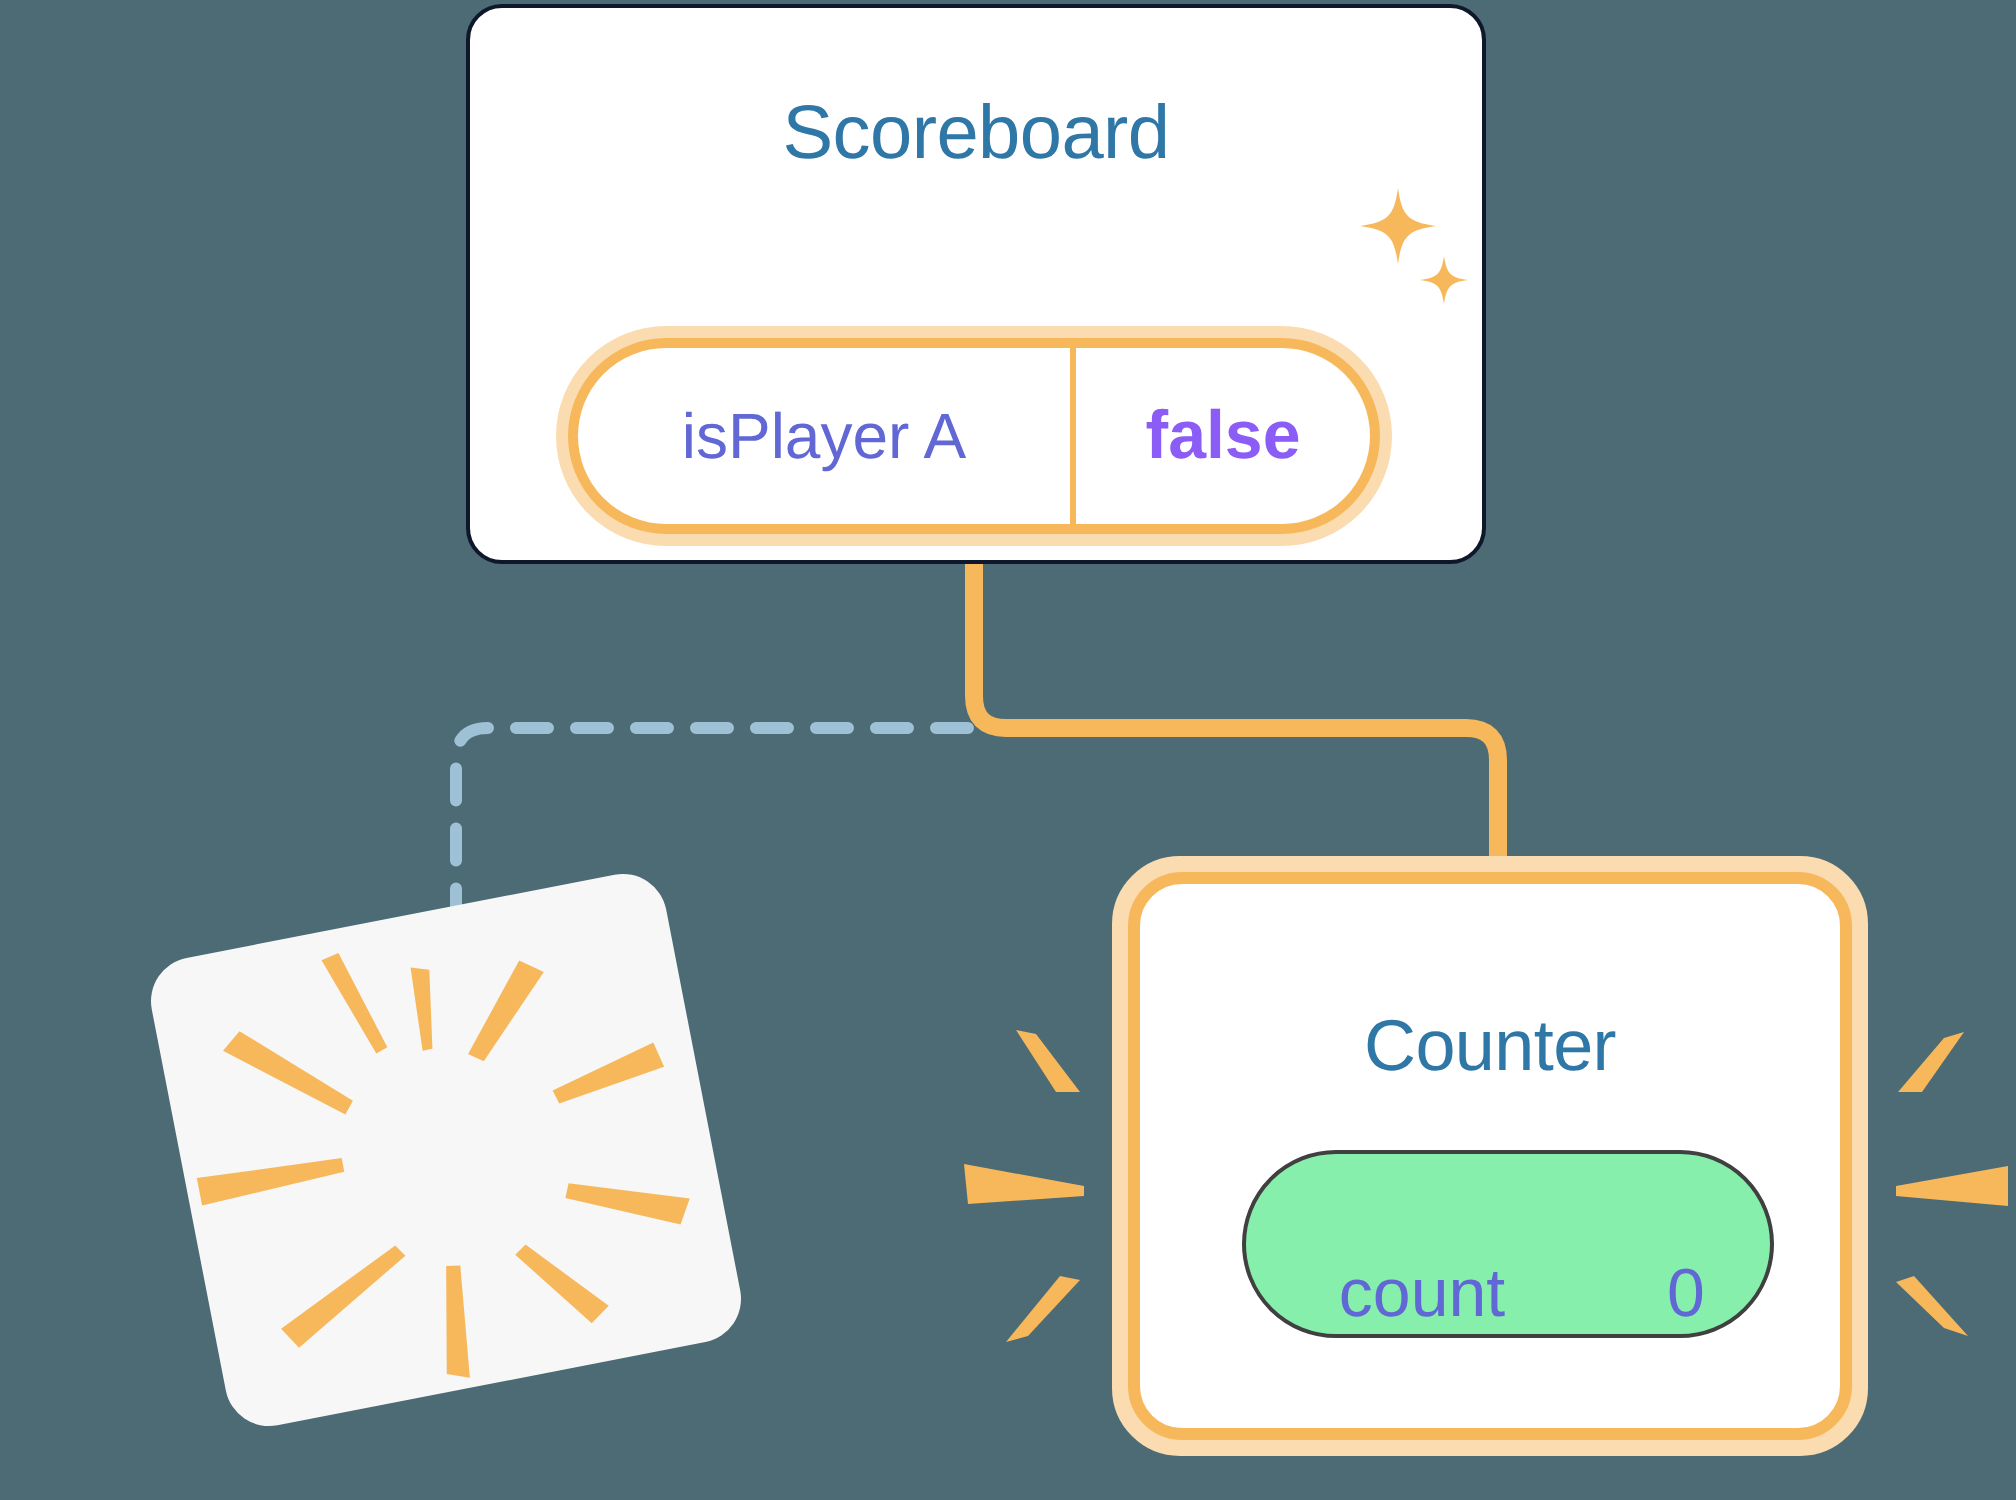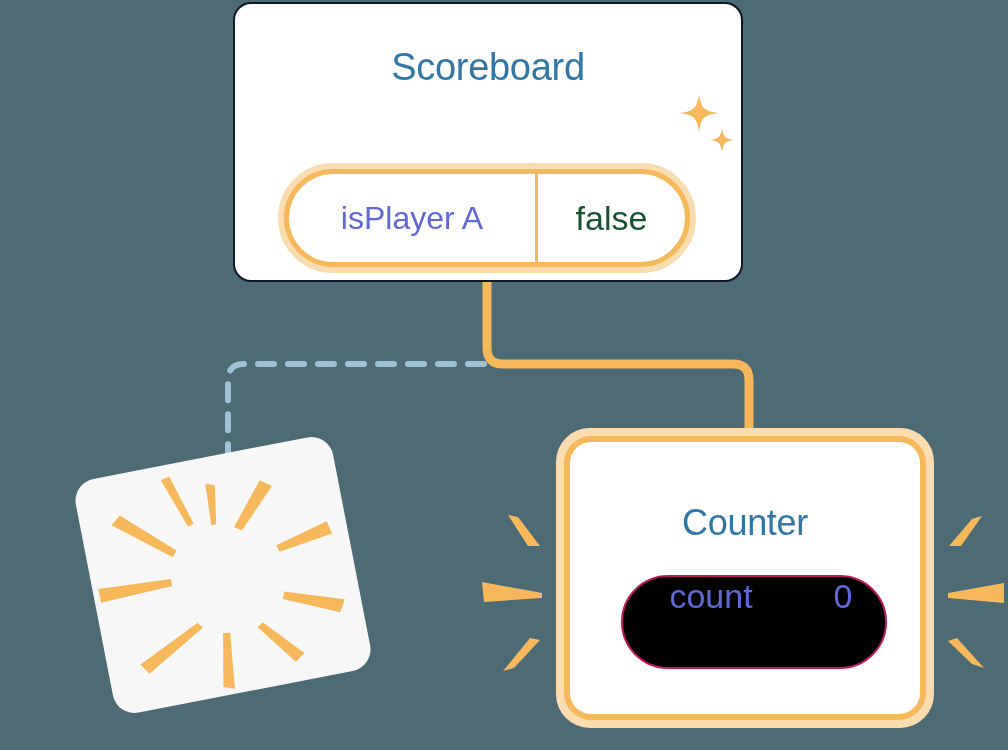--- a/index.html
+++ b/index.html
@@ -98,23 +98,23 @@
   .pill-core .divider-orange {
     width: 3px;
     background: #f7b85c;
     flex: 0 0 3px;
   }
   .pill-core .cell-val {
     flex: 1 1 auto;
     display: flex;
     align-items: center;
     justify-content: center;
-    color: #14532d;
+    color: #8b5cf6;
     font-size: 34px;
-    font-weight: 400;
+    font-weight: 700;
   }
 
   
   .sparkles {
     position: absolute;
     left: 672px;
     top: 92px;
     width: 70px;
     height: 70px;
     z-index: 4;
@@ -144,27 +144,27 @@
   .title-counter {
     font-size: 36px;
     margin-top: 60px;
   }
   .pill-wrap-ct {
     position: absolute;
     left: 51px;
     top: 133px;
     width: 266px;
     height: 94px;
-    border: 2px solid #be185d;
+    border: 2px solid #404040;
     border-radius: 50px;
     box-sizing: border-box;
     display: flex;
-    align-items: flex-start;
+    align-items: flex-end;
     overflow: hidden;
-    background: #000000;
+    background: #86efac;
   }
   .pill-wrap-ct .cell-key {
     flex: 0 0 176px;
     display: flex;
     align-items: center;
     justify-content: center;
     color: #6168d6;
     font-size: 34px;
   }
   .pill-wrap-ct .divider-purple {

